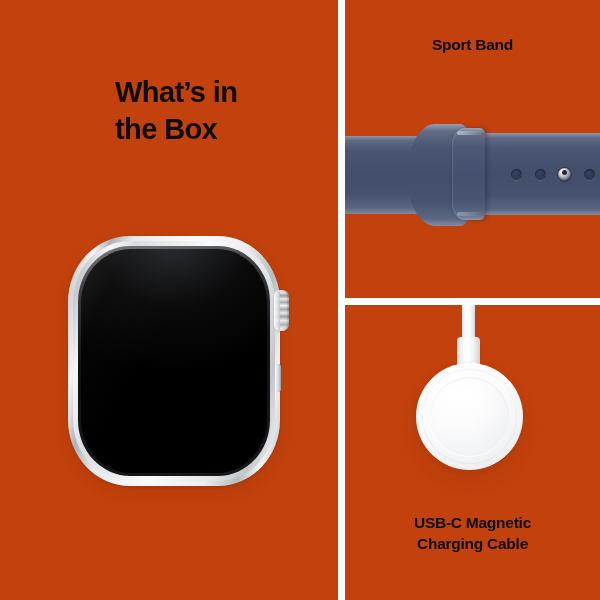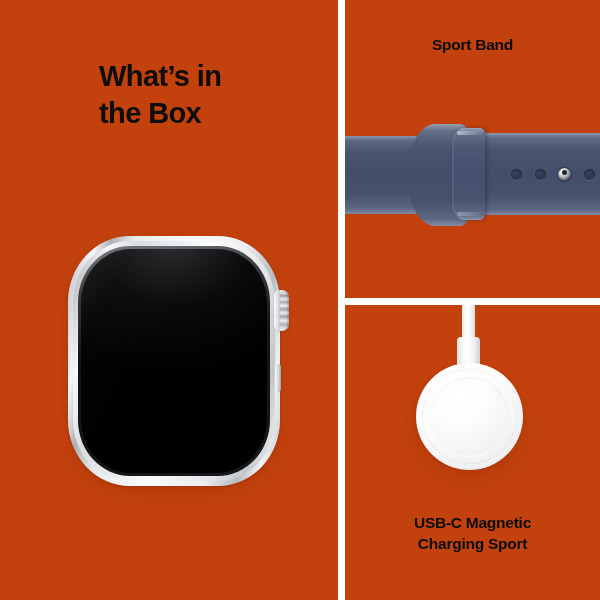--- a/index.html
+++ b/index.html
@@ -30,21 +30,21 @@
   #panel-watch  { left: 0;     top: 0;     width: 338px; height: 600px; }
   #panel-band   { left: 345px; top: 0;     width: 255px; height: 298px; }
   #panel-cable  { left: 345px; top: 305px; width: 255px; height: 295px; }
 
   
   #box-title {
     position: absolute;
     left: 99px;
     top: 58px;
     width: 220px;
-    margin: 0;
+    margin: 16px;
     font-size: 29px;
     line-height: 1.28;
     font-weight: 700;
     letter-spacing: -0.6px;
     color: #0d0d0d;
     white-space: pre-line;
   }
   .panel-label {
     position: absolute;
     left: 0;
@@ -430,17 +430,17 @@
     <div id="cable-art">
       <div id="cable-cord"></div>
       <div id="cable-collar"></div>
       <div id="puck-outer"></div>
       <div id="puck-ring"></div>
       <div id="puck-inner"></div>
       <div id="puck-highlight"></div>
     </div>
 
     <div class="panel-label" id="cable-label">USB-C Magnetic
-Charging Sport</div>
+Charging Cable</div>
 
   </div>
 
 </div>
 
 </body></html>

